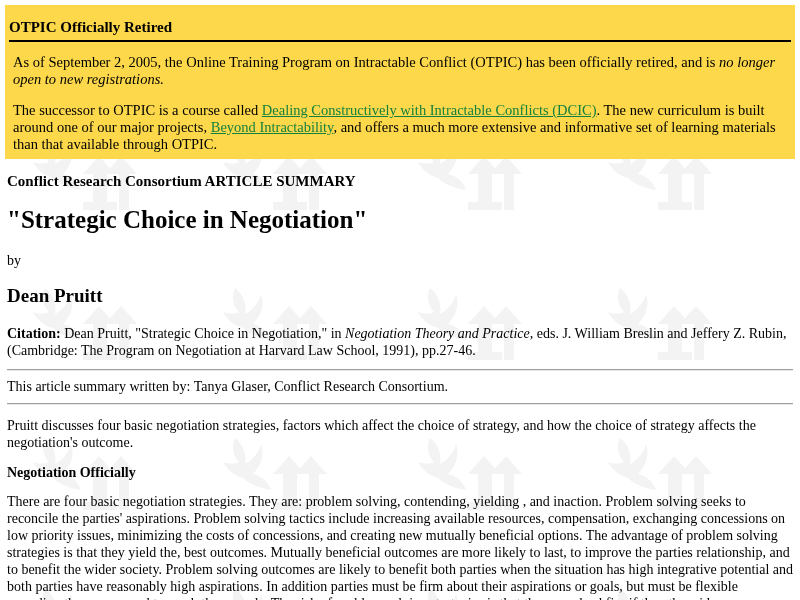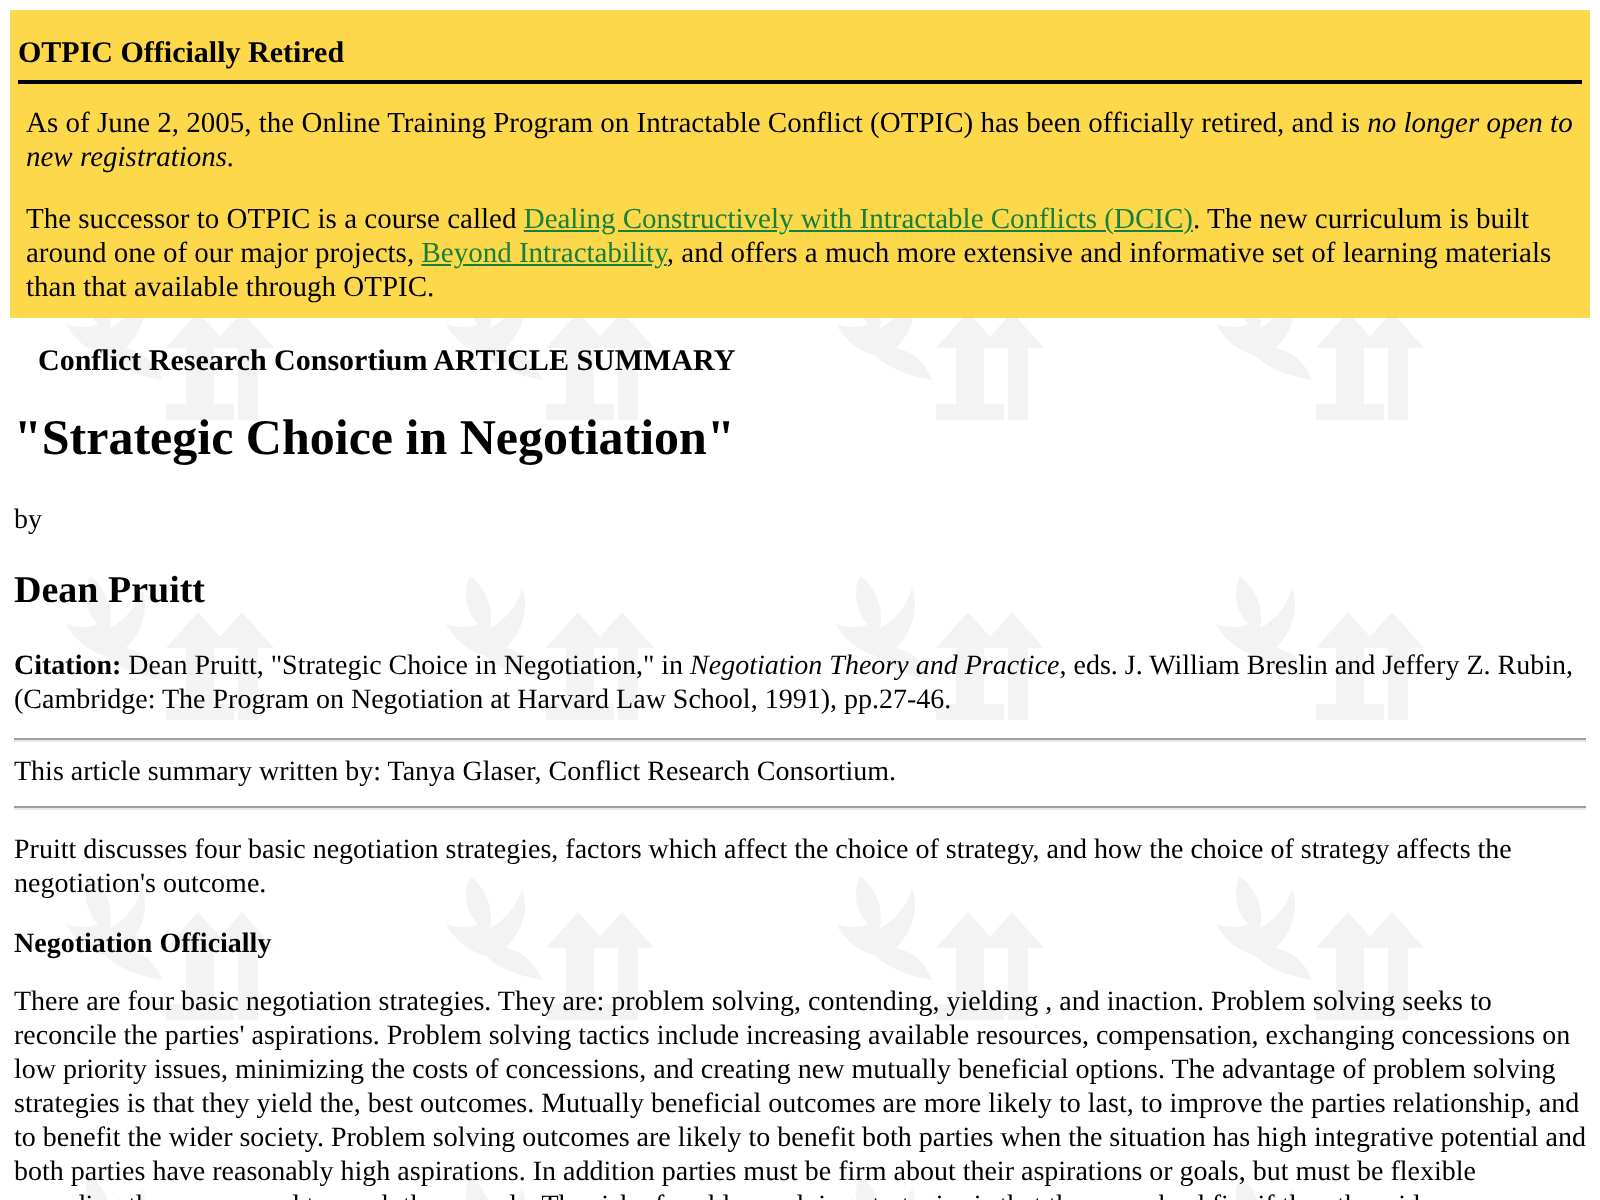--- a/index.html
+++ b/index.html
@@ -30,21 +30,21 @@
   .banner-title {
     font-weight: bold; font-size: 15px;
     padding: 2px 0 4px 0;
     border-bottom: 2px solid #000;
     margin: 0 -4px;
   }
   .banner p { margin: 12px 0 0 0; }
   .banner p + p { margin-top: 14px; }
   .banner a { color: #15803d; text-decoration: underline; }
 
-  .eyebrow { font-weight: bold; font-size: 15px; margin: 14px 0 0 12px; }
+  .eyebrow { font-weight: bold; font-size: 15px; margin: 14px 0 0 0; }
   .title { font-weight: bold; font-size: 25px; margin: 15px 0 0 0; line-height: 30px; }
   .by { font-size: 14px; margin: 18px 0 0 0; }
   .author { font-weight: bold; font-size: 19px; margin: 16px 0 0 0; }
   .citation { font-size: 14px; line-height: 17px; margin: 18px 0 0 0; }
   .citation b { font-weight: bold; }
   hr.rule { border: 0; border-top: 1px solid #a0a0a0; border-bottom: 1px solid #e8e8e8; margin: 10px 0 0 0; }
   .writer { font-size: 14px; margin: 8px 0 8px 0; }
   .para { font-size: 14px; line-height: 17px; margin: 12px 0 0 0; }
   .section-heading { font-weight: bold; font-size: 14px; margin: 14px 0 0 0; }
 </style>
@@ -163,21 +163,21 @@
           <path d="M58 44 L74 26 L90 44 L82 44 L82 72 L92 72 L92 80 L58 80 L58 72 L68 72 L68 44 Z"></path>
           <path d="M80 44 L96 26 L112 44 L104 44 L104 80 L94 80 L94 44 Z"></path>
         </g>
       </svg></div>
   </div>
 
 <div class="content">
 
   <div class="banner">
     <div class="banner-title">OTPIC Officially Retired</div>
-    <p><span>As of June 2, 2005, the Online Training Program on Intractable Conflict (OTPIC) has been officially retired, and is </span><i>no longer open to new registrations.</i></p>
+    <p><span>As of September 2, 2005, the Online Training Program on Intractable Conflict (OTPIC) has been officially retired, and is </span><i>no longer open to new registrations.</i></p>
     <p><span>The successor to OTPIC is a course called </span><a href="#">Dealing Constructively with Intractable Conflicts (DCIC)</a><span>. The new curriculum is built around one of our major projects, </span><a href="#">Beyond Intractability</a><span>, and offers a much more extensive and informative set of learning materials than that available through OTPIC.</span></p>
   </div>
 
   <div class="eyebrow">Conflict Research Consortium ARTICLE SUMMARY</div>
   <h1 class="title">"Strategic Choice in Negotiation"</h1>
   <div class="by">by</div>
   <div class="author">Dean Pruitt</div>
 
   <div class="citation"><b>Citation:</b><span> Dean Pruitt, "Strategic Choice in Negotiation," in </span><i>Negotiation Theory and Practice</i><span>, eds. J. William Breslin and Jeffery Z. Rubin, (Cambridge: The Program on Negotiation at Harvard Law School, 1991), pp.27-46.</span></div>
 

